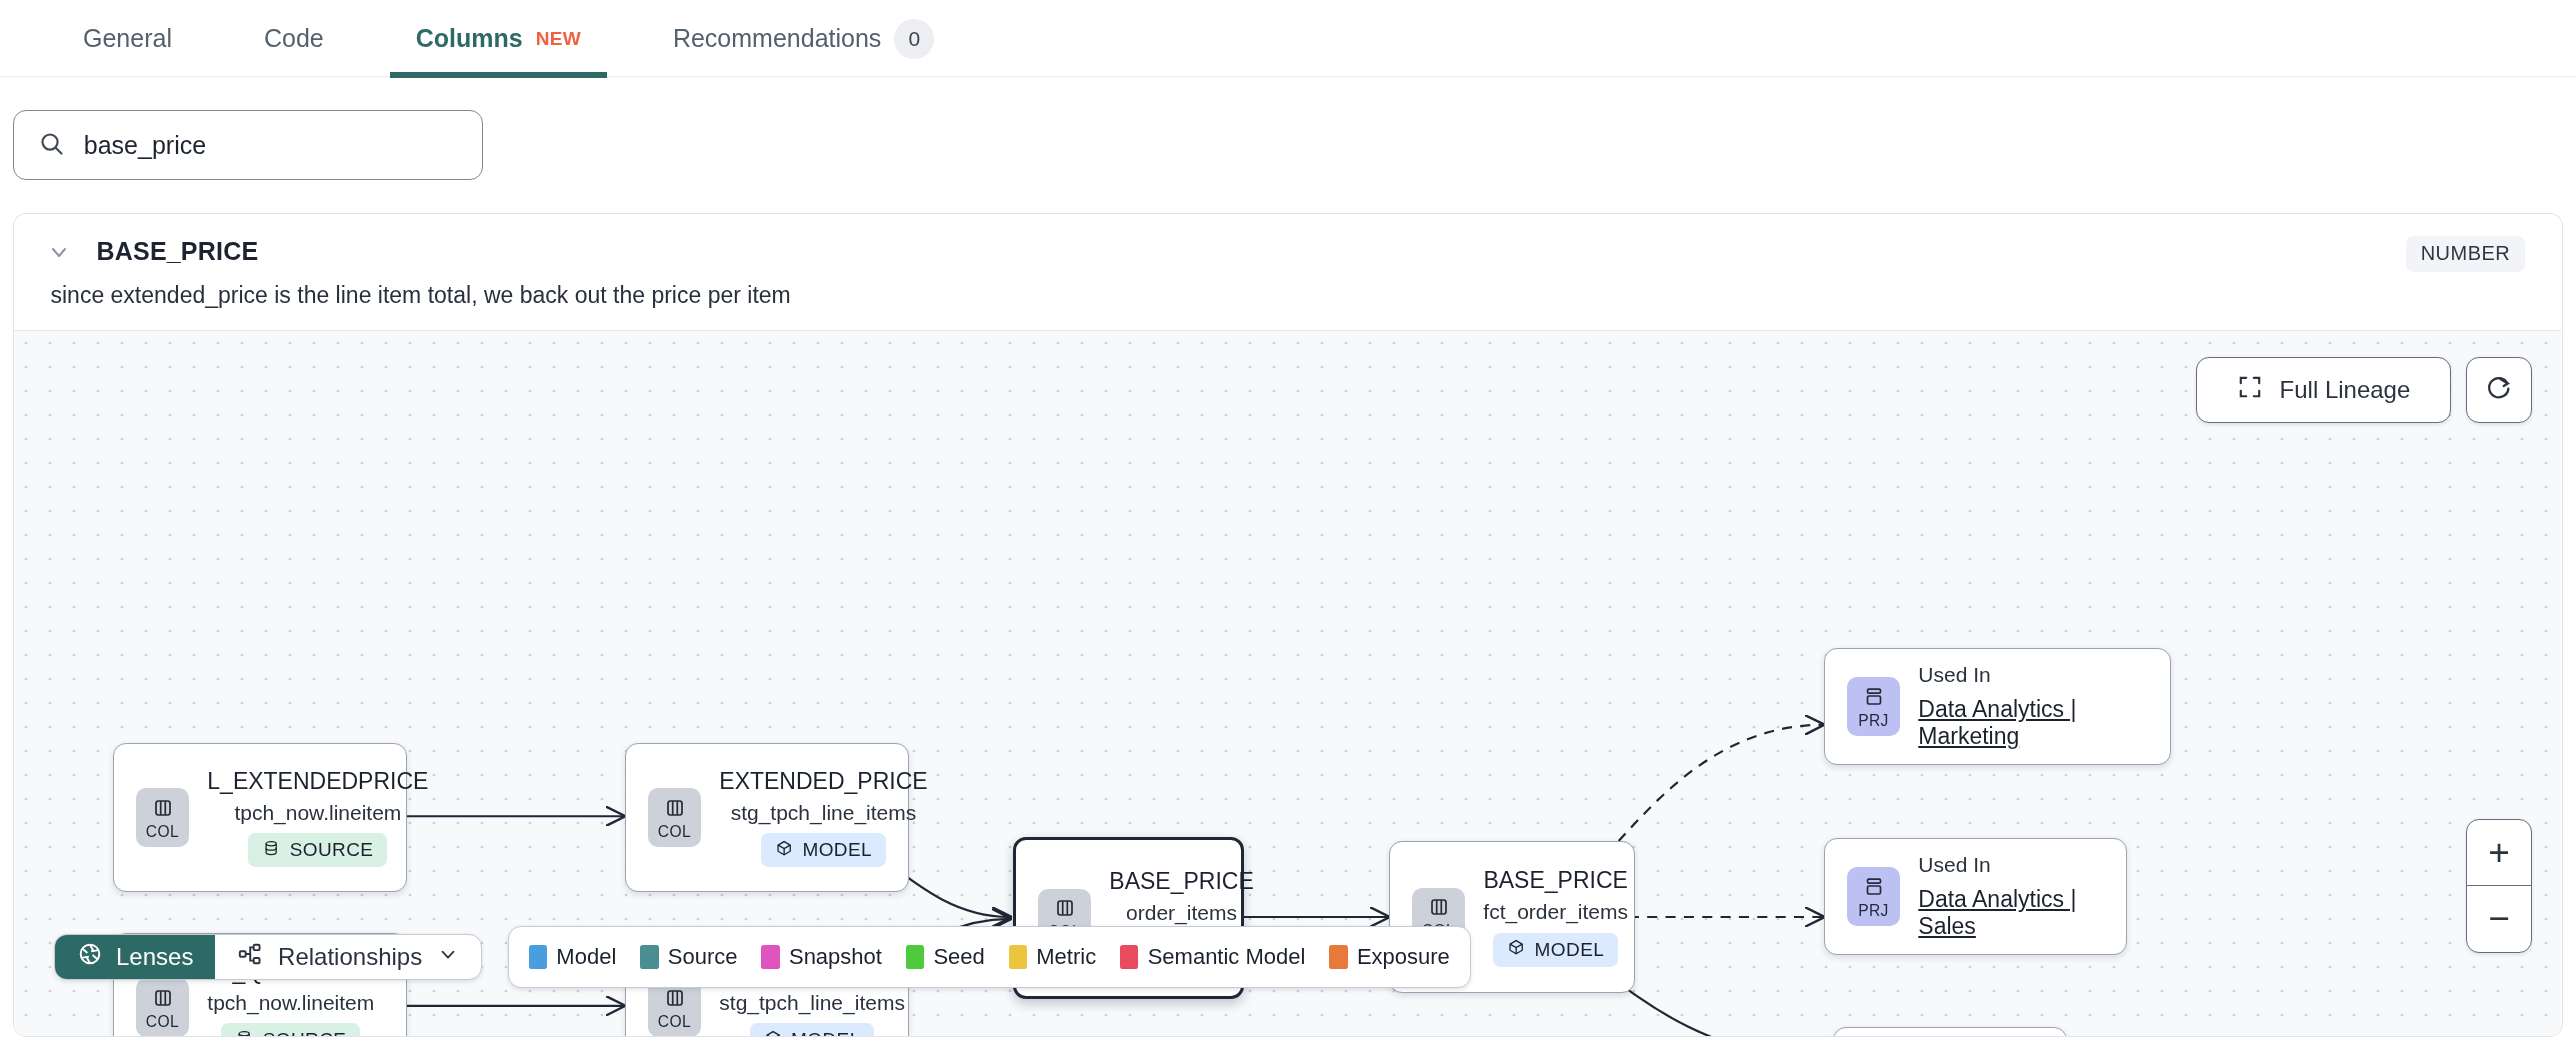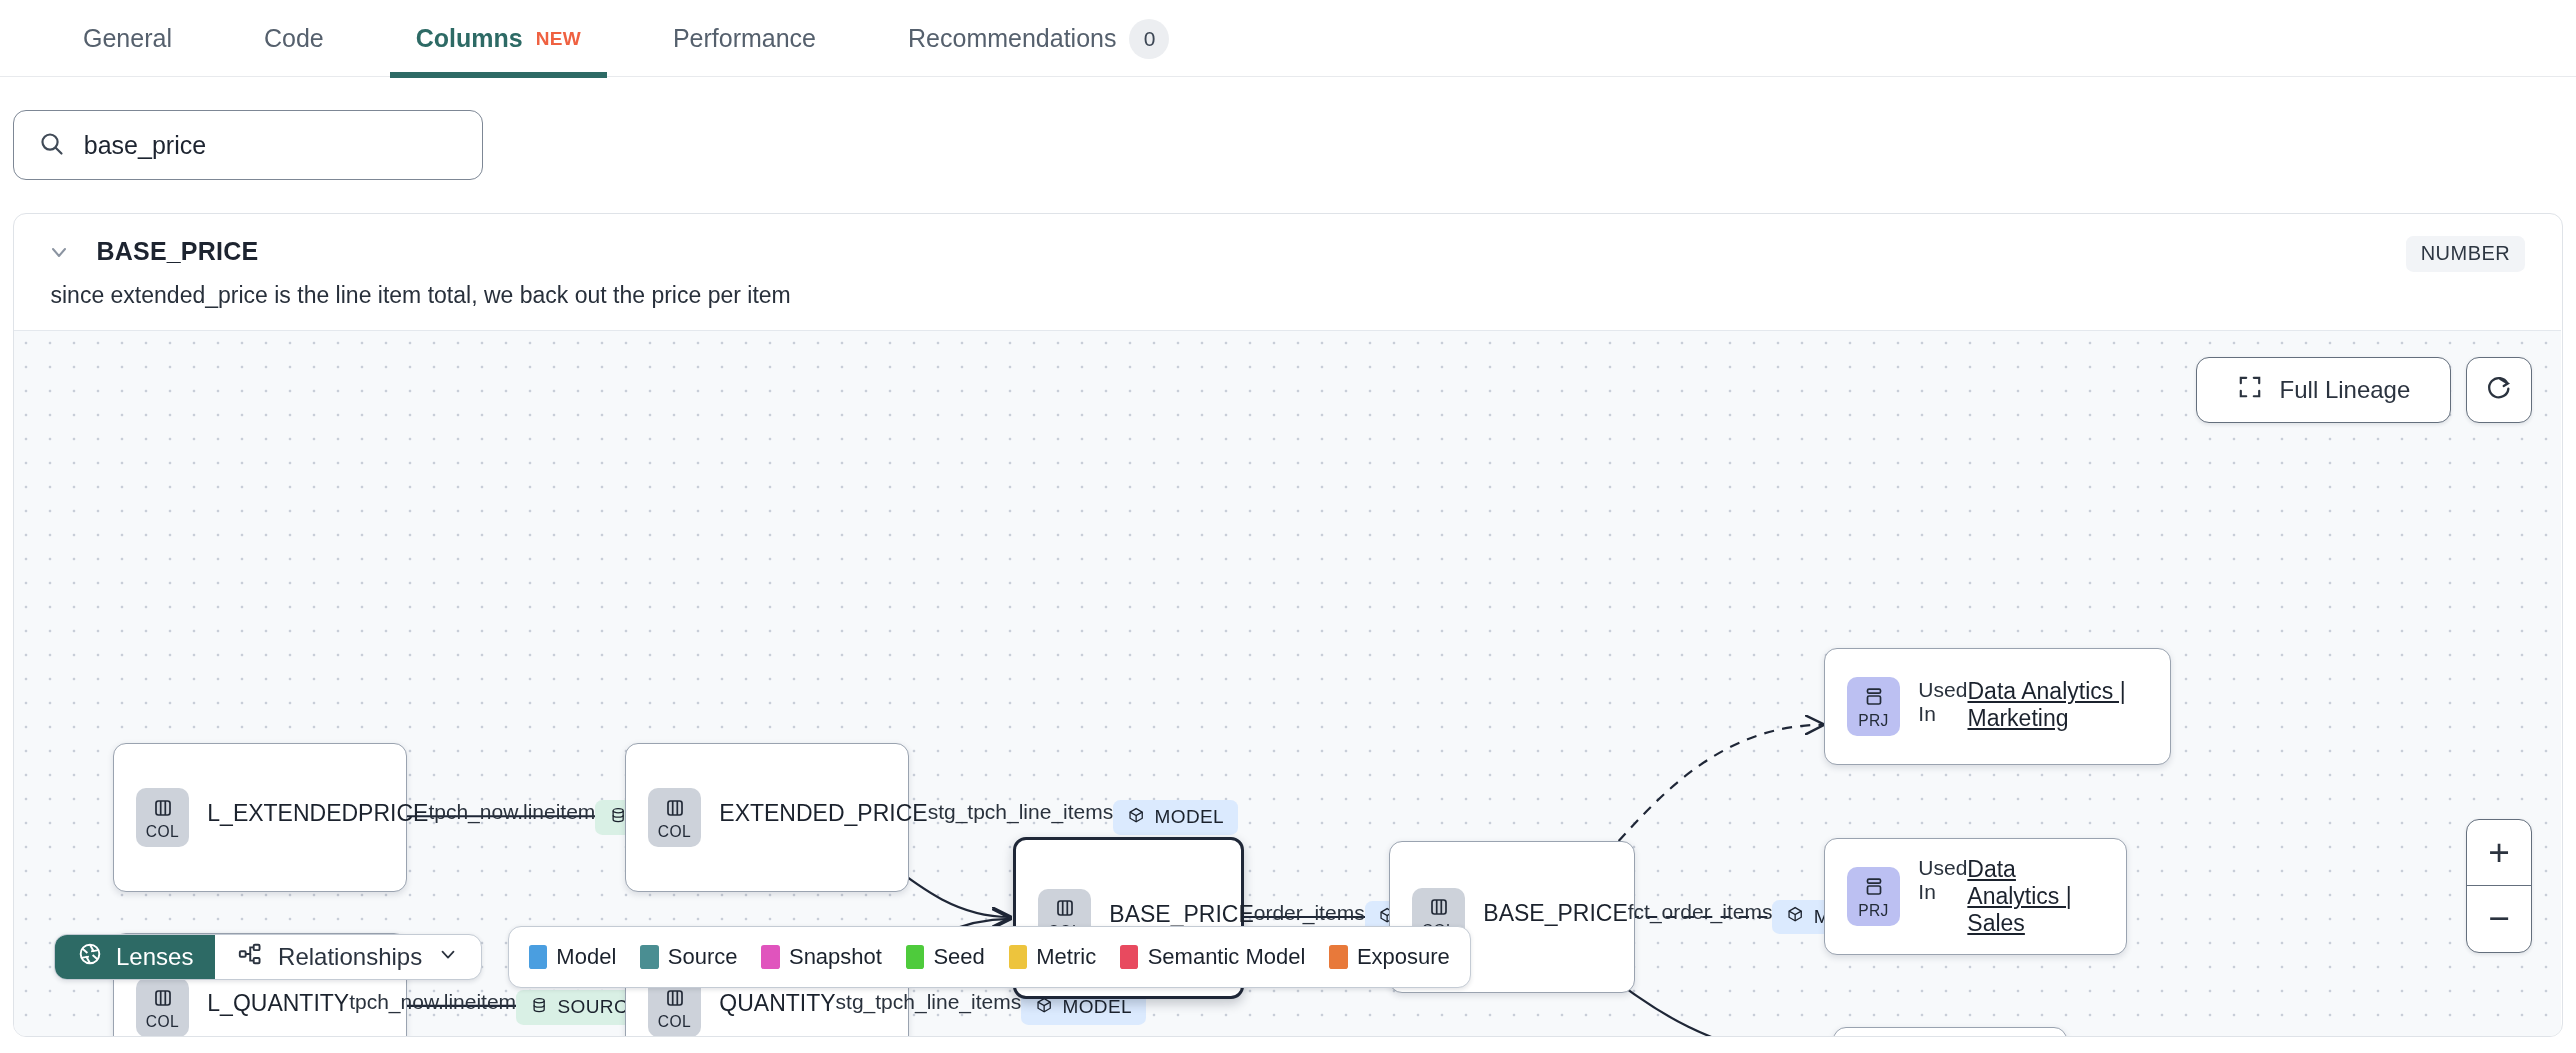--- a/index.html
+++ b/index.html
@@ -128,28 +128,28 @@
   .node-icon {
     width: 53px; height: 59px;
     background: #cdd2da; border-radius: 10px;
     display: flex; flex-direction: column;
     align-items: center; justify-content: center; gap: 2px;
     flex: none;
   }
   .node-icon.prj { background: #bcc0f2; }
   .node-icon .glyph { height: 26px; display:flex; align-items:center; }
   .node-icon .tag { font-size: 15.6px; color: #232b38; letter-spacing: 0.4px; }
-  .node-body { display: flex; flex-direction: row; }
+  .node-body { display: flex; flex-direction: column; }
   .node-title {
     font-size: 23px; color: #1b222d;
     text-align: center; margin-bottom: 6.4px;
   }
   .node-sub {
     font-size: 21px; color: #2a323d;
-    text-align: right; margin-bottom: 8.3px;
+    text-align: center; margin-bottom: 8.3px;
   }
   .pill {
     align-self: center;
     display: inline-flex; align-items: center; gap: 9.2px;
     font-size: 19px; color: #1b222d;
     padding: 5.5px 13.8px; border-radius: 7.3px;
     letter-spacing: 0.4px;
   }
   .pill.model { background: #dbeafe; }
   .pill.source { background: #d9f0e5; }
@@ -223,23 +223,20 @@
     <span>General</span>
   </div>
   <div class="tab">
     <span>Code</span>
   </div>
   <div class="tab active">
     <span>Columns</span>
     <span class="tab-new">NEW</span>
   </div>
   <div class="tab">
-    <span>Performance</span>
-  </div>
-  <div class="tab">
     <span>Recommendations</span>
     <span class="tab-count">0</span>
   </div>
 </div>
 
 <div class="search-wrap">
   <span>
     <svg width="27.5" height="27.5" viewBox="0 0 24 24" fill="none" stroke="#404a57" stroke-width="1.9">
       <circle cx="10.5" cy="10.5" r="6.6"></circle>
         <line x1="15.4" y1="15.4" x2="20.5" y2="20.5" stroke-linecap="round"></line>

